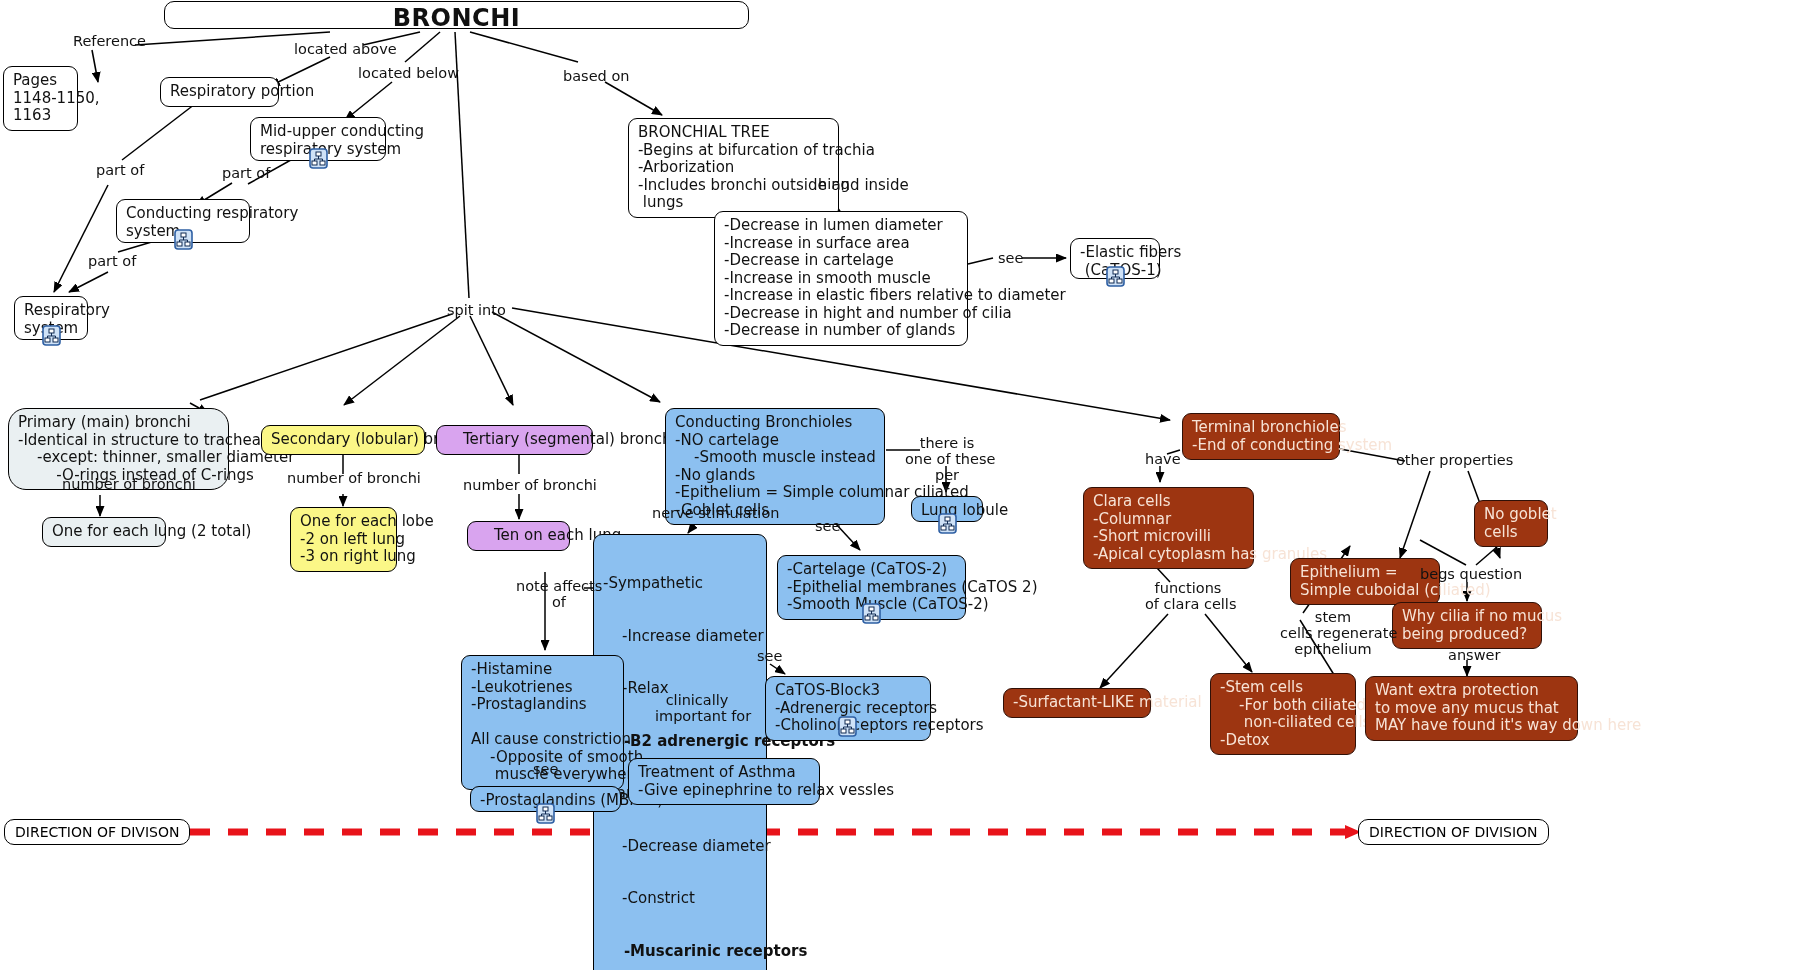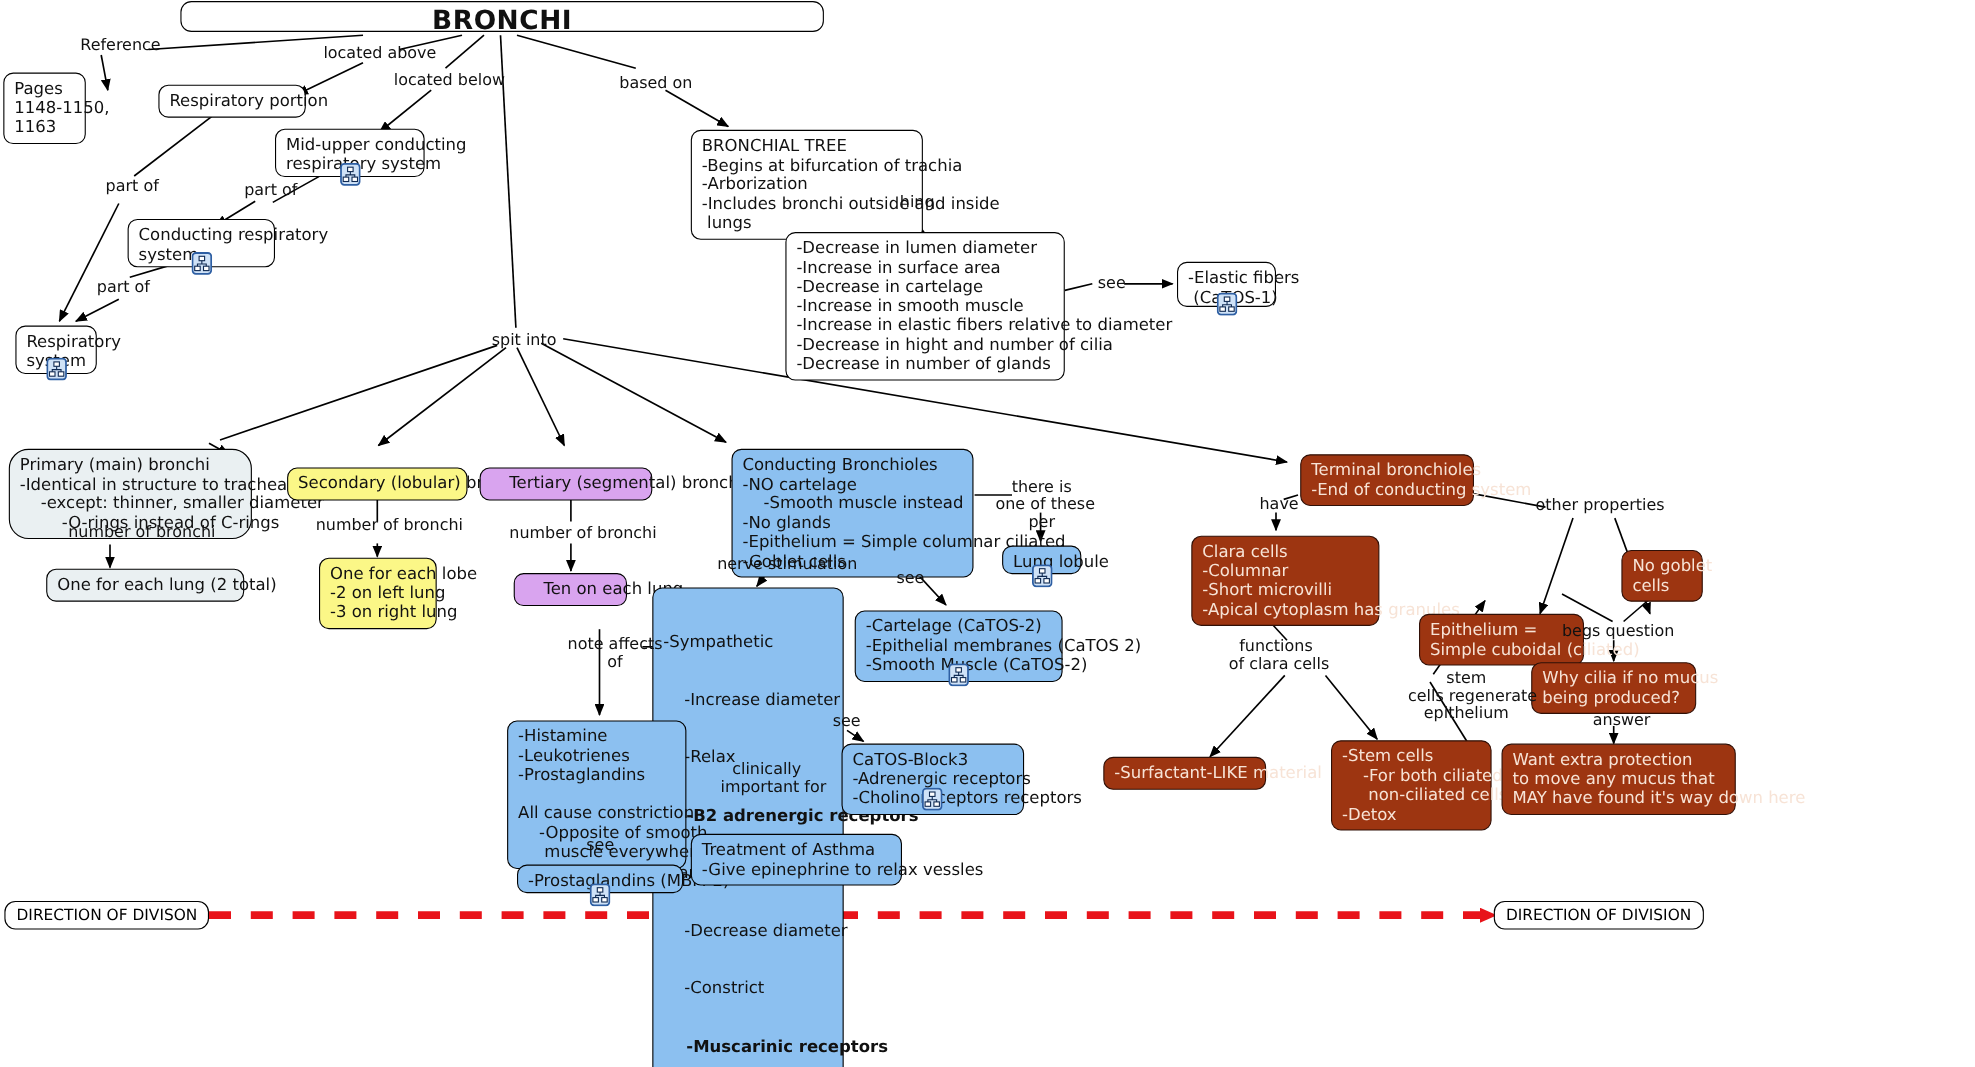--- a/index.html
+++ b/index.html
@@ -180,21 +180,21 @@
       <line x1="152" y1="832" x2="1360" y2="832" stroke="#e8131a" stroke-width="7" stroke-dasharray="20 18" marker-end="url(#ahr)"></line>
     </g>
   </svg>
 
   <div class="node title" style="left:164px;top:1px;width:585px;height:28px;">BRONCHI</div>
 
   <div class="node plain" style="left:3px;top:66px;width:75px;">Pages
 1148-1150,
 1163</div>
 
-  <div class="node plain" style="left:144px;top:77px;width:134px;">Respiratory portion</div>
+  <div class="node plain" style="left:160px;top:77px;width:119px;">Respiratory portion</div>
 
   <div class="node plain" style="left:250px;top:117px;width:136px;height:44px;">Mid-upper conducting
 respiratory system</div>
   <span class="badge" style="left:309px;top:148px;">
     <svg viewBox="0 0 19 21" width="19" height="21">
         <rect x="1" y="1" width="17" height="19" rx="3" fill="#cfe2f7" stroke="#2e5fa3" stroke-width="1.6"></rect>
         <rect x="7" y="4" width="5" height="4" fill="#fff" stroke="#102a52" stroke-width="1"></rect>
         <rect x="3" y="13" width="5" height="4" fill="#fff" stroke="#102a52" stroke-width="1"></rect>
         <rect x="11" y="13" width="5" height="4" fill="#fff" stroke="#102a52" stroke-width="1"></rect>
         <path d="M9.5,8 L9.5,11 M5.5,13 L5.5,11 L13.5,11 L13.5,13" stroke="#102a52" stroke-width="1" fill="none"></path>
@@ -249,21 +249,21 @@
         <rect x="11" y="13" width="5" height="4" fill="#fff" stroke="#102a52" stroke-width="1"></rect>
         <path d="M9.5,8 L9.5,11 M5.5,13 L5.5,11 L13.5,11 L13.5,13" stroke="#102a52" stroke-width="1" fill="none"></path>
       </svg>
   </span>
 
   <div class="node grey" style="left:8px;top:408px;width:221px;border-radius:18px;">Primary (main) bronchi
 -Identical in structure to trachea
     -except: thinner, smaller diameter
         -O-rings instead of C-rings</div>
 
-  <div class="node grey" style="left:42px;top:517px;width:180px;">One for each lung (2 total)</div>
+  <div class="node grey" style="left:42px;top:517px;width:124px;">One for each lung (2 total)</div>
 
   <div class="node yellow" style="left:261px;top:425px;width:164px;">Secondary (lobular) bronchi</div>
 
   <div class="node yellow" style="left:290px;top:507px;width:107px;">One for each lobe
 -2 on left lung
 -3 on right lung</div>
 
   <div class="node purple" style="left:436px;top:425px;width:157px;">Tertiary (segmental) bronchi</div>
 
   <div class="node purple" style="left:467px;top:521px;width:103px;">Ten on each lung</div>
@@ -392,21 +392,21 @@
 one of these
 per</div>
   <div class="lbl" style="left:500px;top:578px;width:86px;margin-left:16px;">note affects
 of</div>
   <div class="lbl" style="left:757px;top:648px;">see</div>
   <div class="lbl" style="left:655px;top:692px;width:84px;">clinically
 important for</div>
   <div class="lbl" style="left:533px;top:761px;">see</div>
   <div class="lbl" style="left:1145px;top:451px;">have</div>
   <div class="lbl" style="left:1396px;top:452px;">other properties</div>
-  <div class="lbl" style="left:1117px;top:580px;width:86px;">functions
+  <div class="lbl" style="left:1145px;top:580px;width:86px;">functions
 of clara cells</div>
   <div class="lbl" style="left:1280px;top:609px;width:106px;">stem
 cells regenerate
 epithelium</div>
   <div class="lbl" style="left:1420px;top:566px;">begs question</div>
   <div class="lbl" style="left:1448px;top:647px;">answer</div>
 
   <div class="dirbox" style="left:4px;top:819px;">DIRECTION OF DIVISON</div>
   <div class="dirbox" style="left:1358px;top:819px;">DIRECTION OF DIVISION</div>
 

